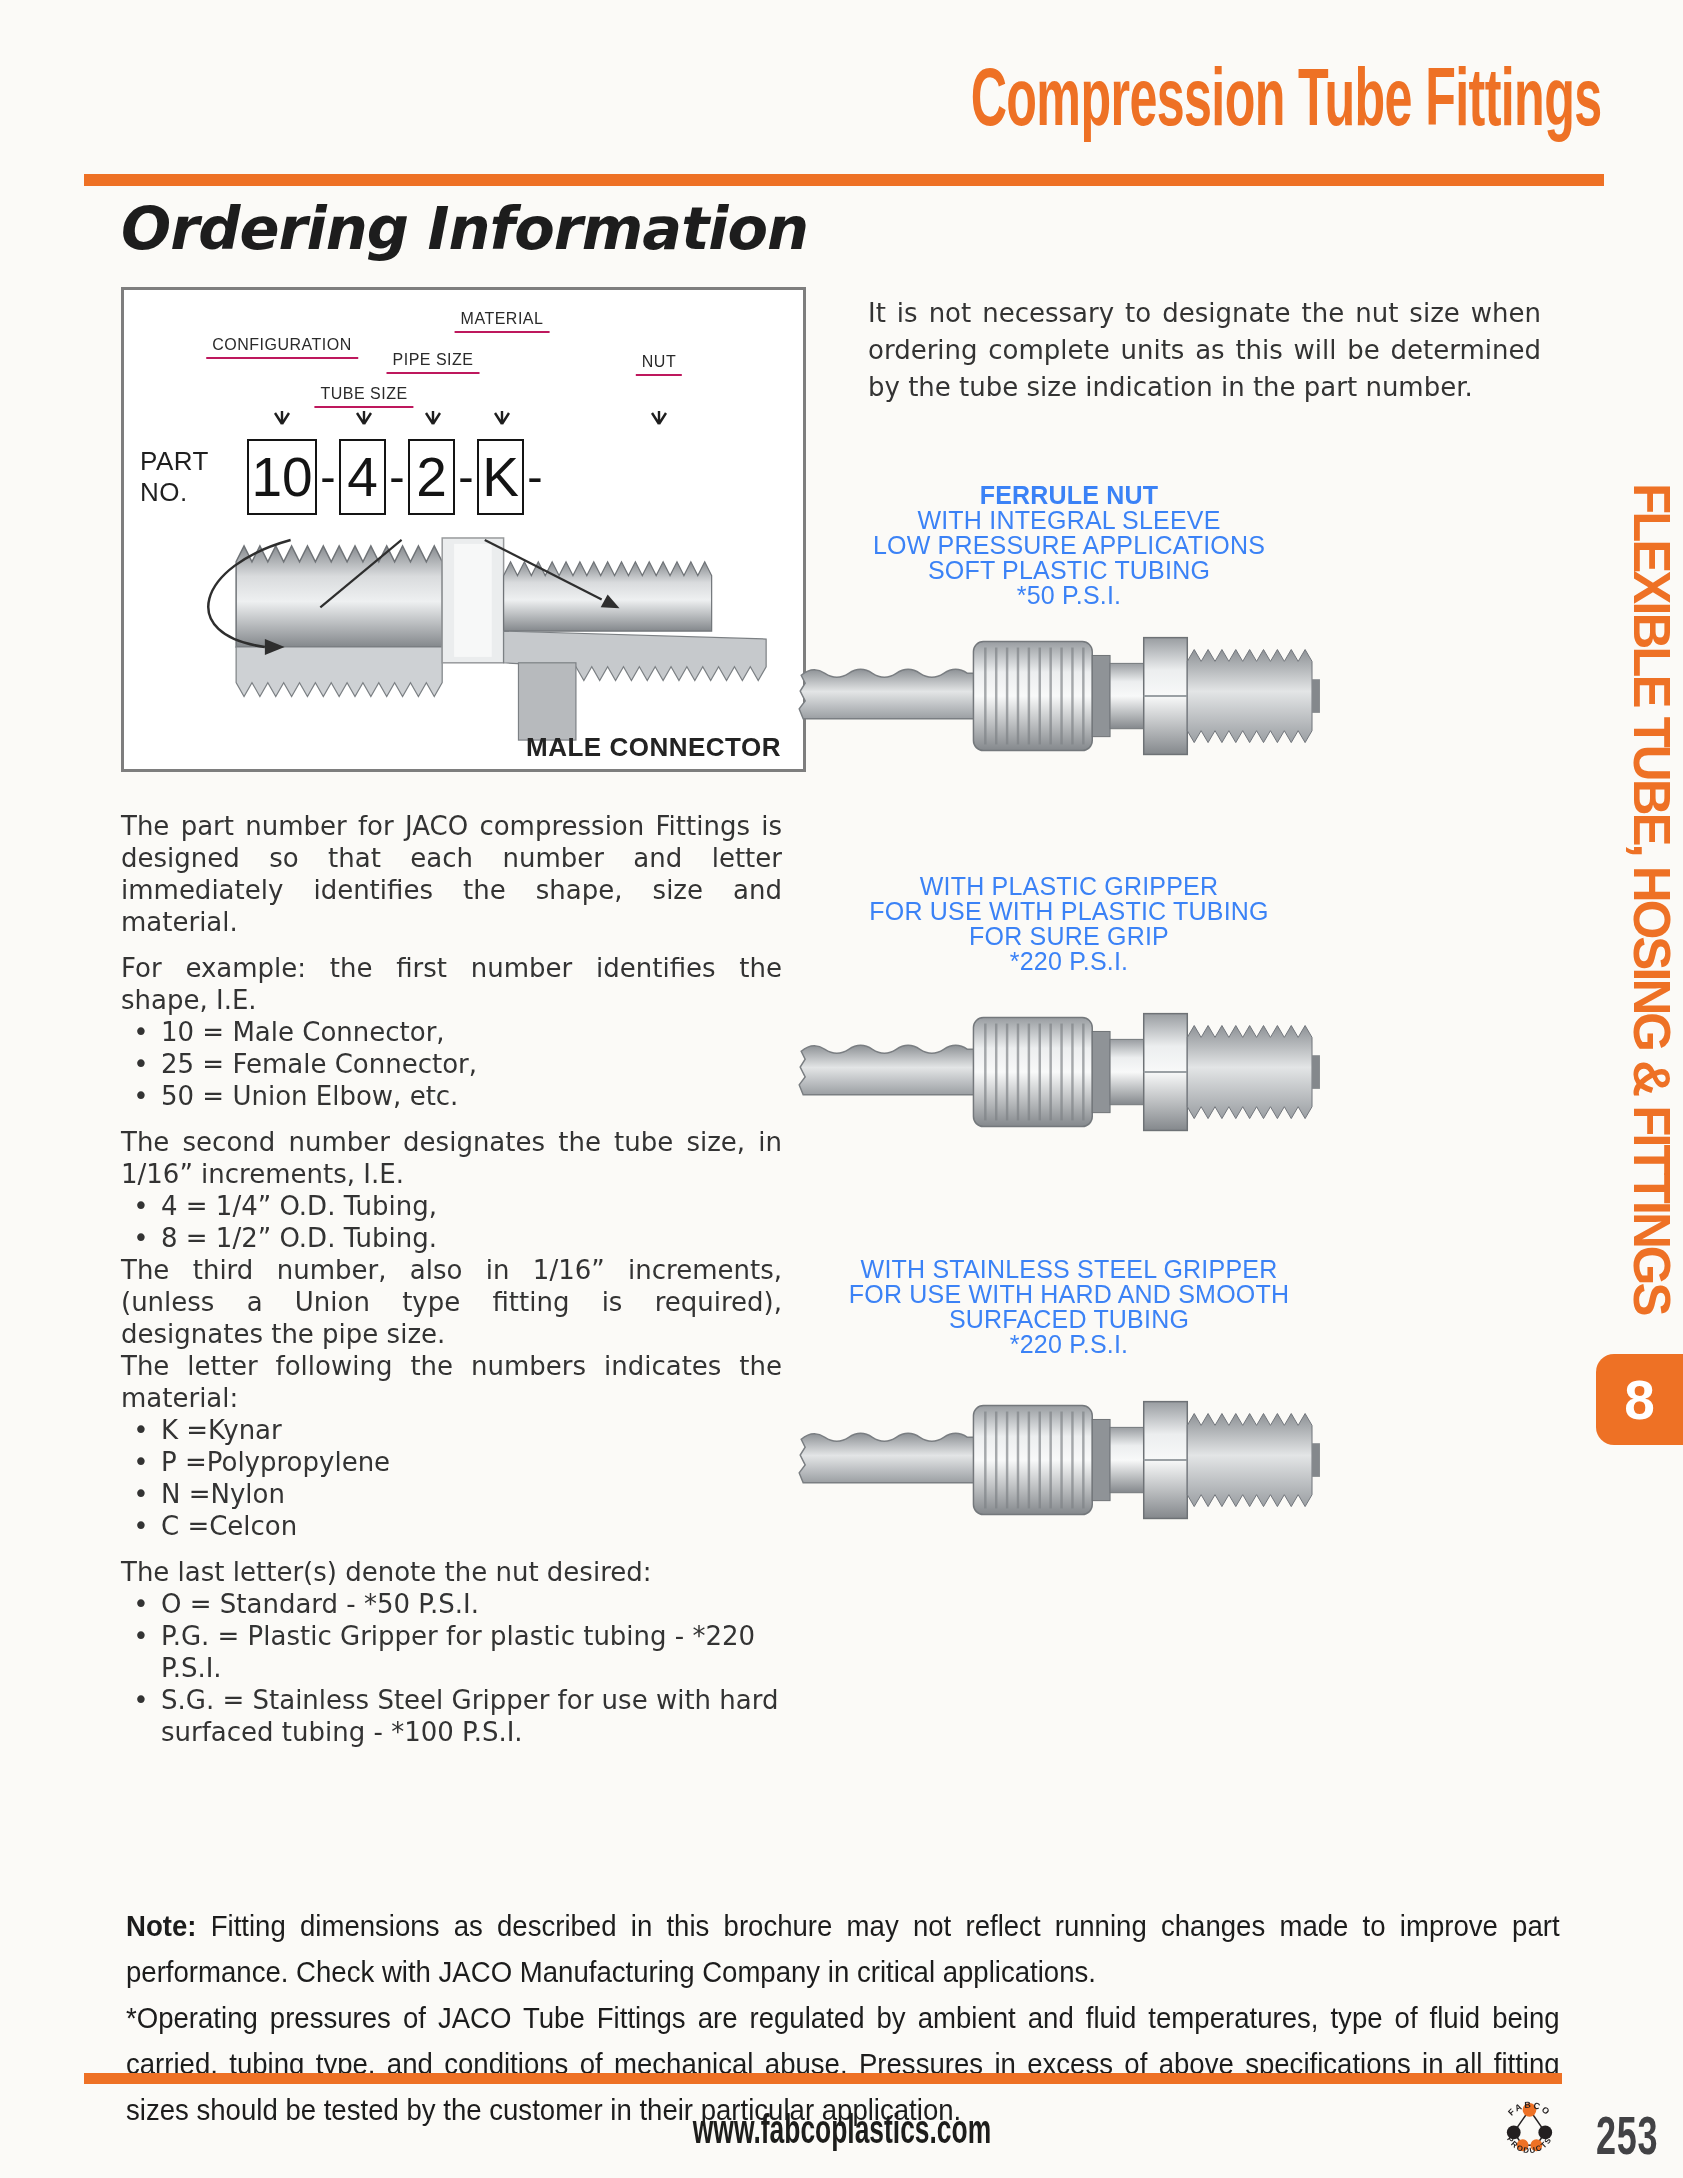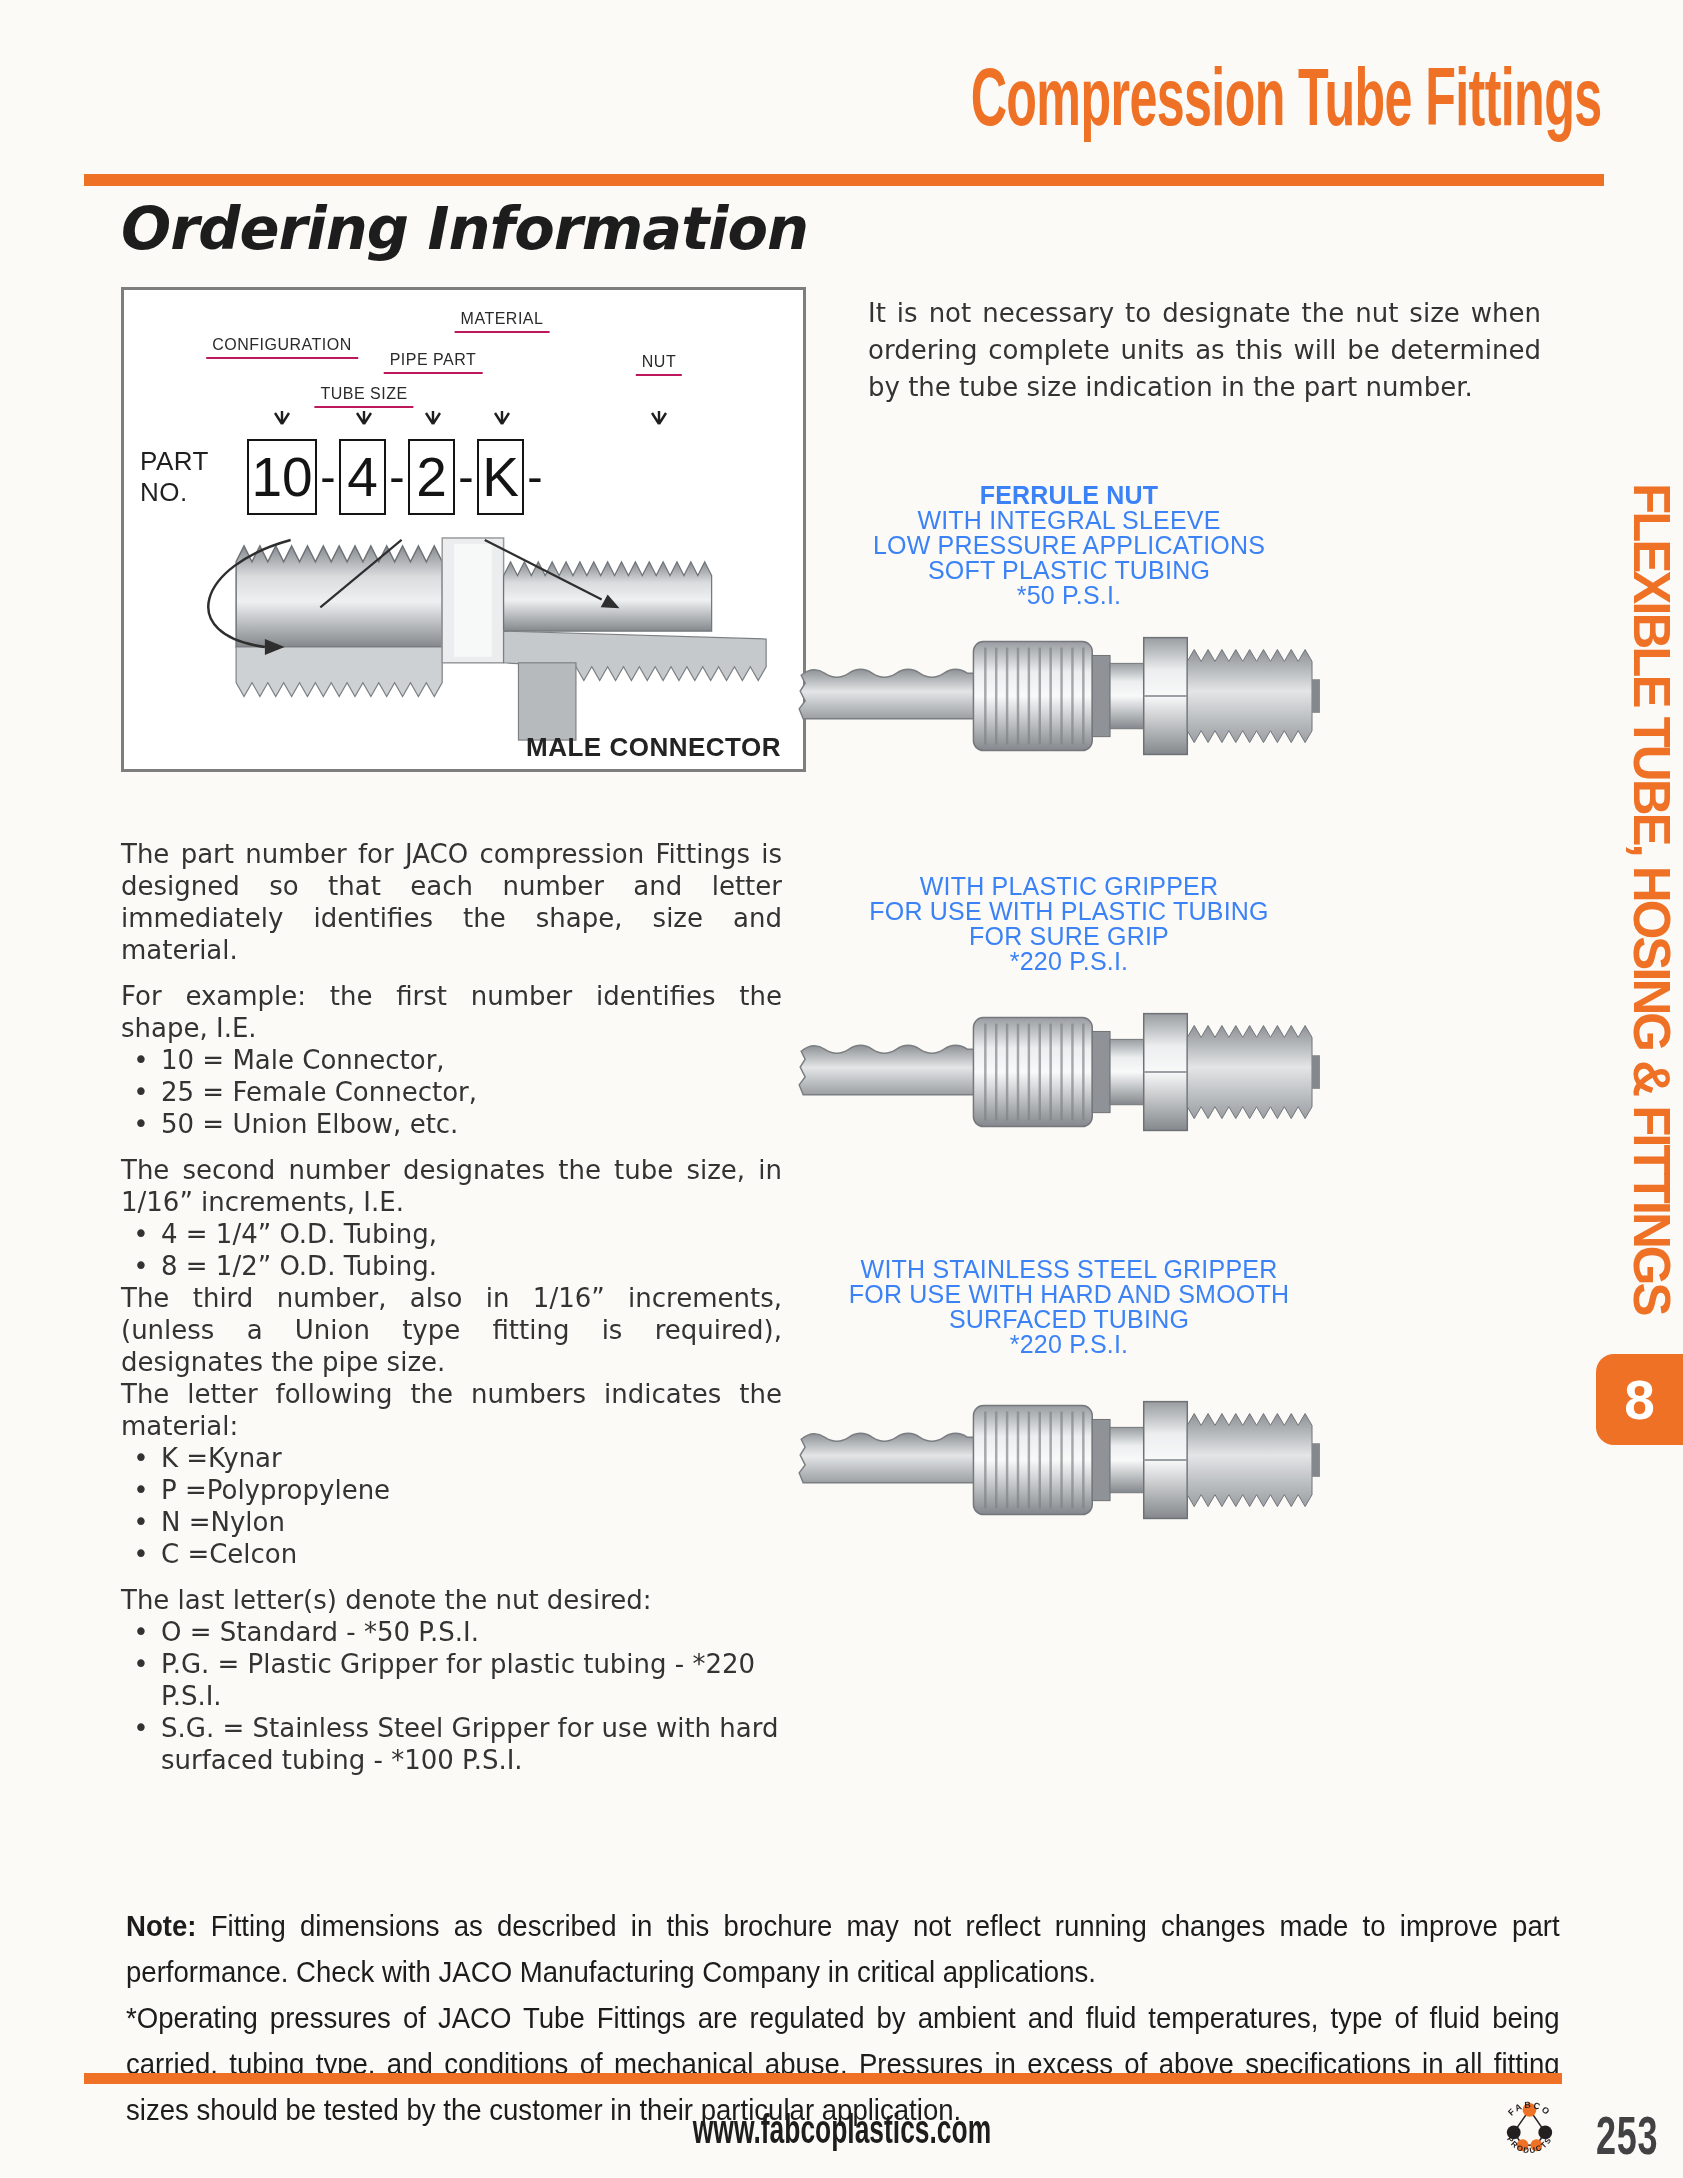--- a/index.html
+++ b/index.html
@@ -26,21 +26,21 @@
   .pbox{border:2.5px solid #141414;background:#fff;height:72px;display:flex;align-items:center;justify-content:center;
       font-size:55px;color:#141414;font-family:"Liberation Sans",sans-serif;}
   .w10{width:66px;} .w1{width:43px;} .wlast{width:217px;font-size:48px;}
   .pdash{font-size:46px;color:#141414;width:22px;text-align:center;}
   .mc-art{position:absolute;left:18px;top:246px;}
   .mc-cap{position:absolute;right:22px;top:442px;font-size:26px;font-weight:700;color:#232323;letter-spacing:0.5px;}
 
   
   .intro{position:absolute;left:868px;top:295px;width:673px;font-family:"DejaVu Sans",sans-serif;
       font-size:26px;line-height:37px;color:var(--body);text-align:justify;}
-  .leftcol{position:absolute;left:121px;top:838px;width:661px;font-family:"DejaVu Sans",sans-serif;
+  .leftcol{position:absolute;left:121px;top:810px;width:661px;font-family:"DejaVu Sans",sans-serif;
       font-size:26px;line-height:32px;color:var(--body);text-align:justify;}
   .leftcol p{margin:0;}
   .leftcol .mt{margin-top:14px;}
   .li{display:flex;text-align:left;}
   .li::before{content:"•";width:40px;flex:0 0 40px;text-align:center;}
   .li span{flex:1;}
 
   
   .figcap{position:absolute;left:792px;width:554px;text-align:center;font-size:25px;line-height:25px;
       color:#3b82f6;font-family:"Liberation Sans",sans-serif;letter-spacing:0.2px;margin-top:8px;}
@@ -110,21 +110,21 @@
 
   <div class="title-wrap">
     <span class="page-title">Compression Tube Fittings</span>
   </div>
   <div class="rule-top"></div>
   <div class="section-heading">Ordering Information</div>
 
   <div class="dbox">
     <span class="dlabel" style="left:378px;top:20px">MATERIAL</span>
     <span class="dlabel" style="left:158px;top:46px">CONFIGURATION</span>
-    <span class="dlabel" style="left:309px;top:61px">PIPE PART</span>
+    <span class="dlabel" style="left:309px;top:61px">PIPE SIZE</span>
     <span class="dlabel" style="left:535px;top:63px">NUT</span>
     <span class="dlabel" style="left:240px;top:95px">TUBE SIZE</span>
 
     <svg class="chev" style="left:149px;top:119px" viewBox="0 0 18 18">
         <path d="M9 15 L2 4 M9 15 L16 4 M9 15 L9 2" stroke="#1e1e1e" stroke-width="2.4" fill="none"></path>
       </svg>
     <svg class="chev" style="left:231px;top:119px" viewBox="0 0 18 18">
         <path d="M9 15 L2 4 M9 15 L16 4 M9 15 L9 2" stroke="#1e1e1e" stroke-width="2.4" fill="none"></path>
       </svg>
     <svg class="chev" style="left:300px;top:119px" viewBox="0 0 18 18">

